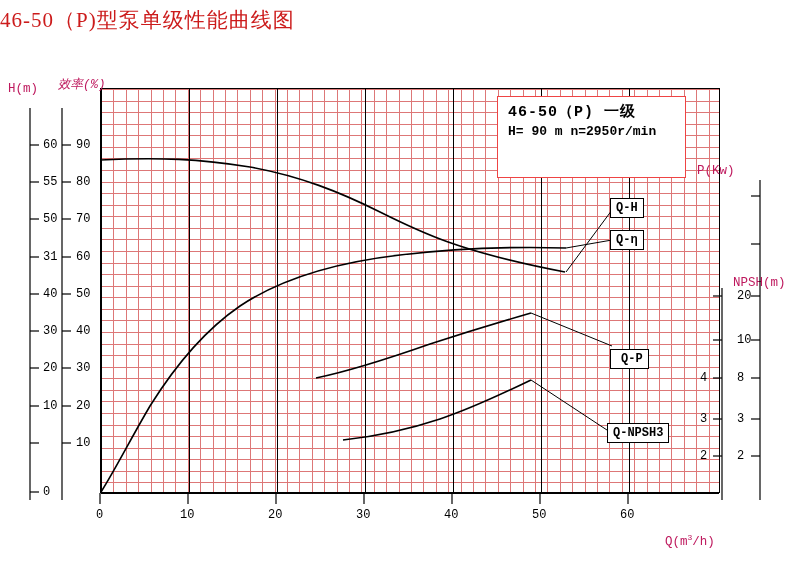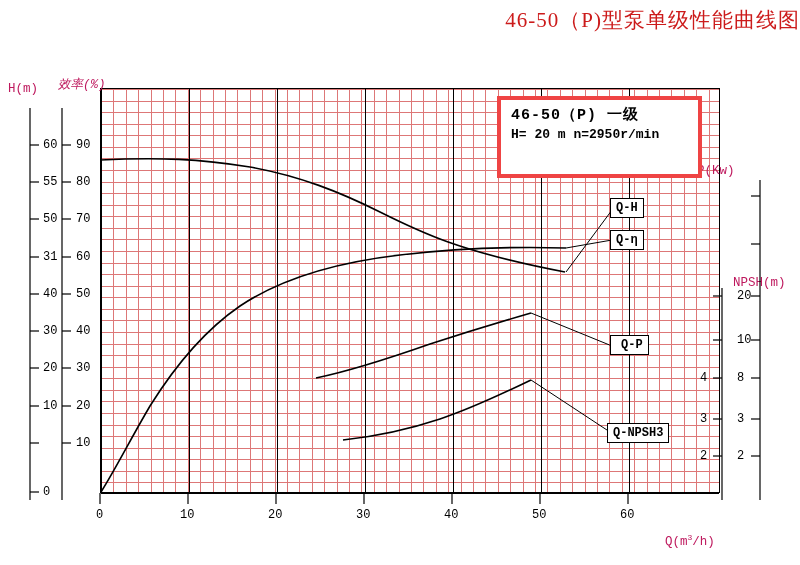--- a/index.html
+++ b/index.html
@@ -6,21 +6,21 @@
   body{
     width:800px;height:565px;
     background:#ffffff;
     font-family:"Liberation Serif", serif;
     position:relative;
     overflow:hidden;
   }
   .title{
     position:absolute;
     top:6px;left:0;width:800px;
-    text-align:right;
+    text-align:left;
     color:#cc1b1b;
     font-size:21px;
     letter-spacing:1px;
     font-family:"Liberation Serif", serif;
   }
   
   .plot{
     position:absolute;
     left:100px;top:88px;
     width:620px;height:405px;
@@ -49,22 +49,22 @@
     position:absolute;
     font-size:12.5px;
     font-family:"Liberation Mono", monospace;
     color:#be185d;
     white-space:nowrap;
   }
   
   .infobox{
     position:absolute;
     left:497px;top:96px;
-    width:205px;height:82px;
-    border:4px solid #ef4444;
+    width:189px;height:82px;
+    border:1px solid #ef4444;
     background:#fff;
     box-sizing:border-box;
     padding:6px 0 0 10px;
     font-family:"Liberation Mono", monospace;
     font-size:13px;
     line-height:19px;
     font-weight:bold;
   }
   .infobox .big{
     font-size:15px;
@@ -106,21 +106,21 @@
 </div>
 
 <div class="axis-name" style="left:8px;  top:82px;">H(m)</div>
 <div class="axis-name" style="left:58px; top:76px;font-style:italic;">效率(%)</div>
 <div class="axis-name" style="left:697px;top:164px;">P(Kw)</div>
 <div class="axis-name" style="left:733px;top:276px;">NPSH(m)</div>
 <div class="axis-name" style="left:665px;top:533px;">Q(m<sup style="font-size:8px;">3</sup>/h)</div>
 
 <div class="infobox">
   <div class="big">46-50（P)  一级</div>
-  <div>H= 20 m   n=2950r/min</div>
+  <div>H= 90 m   n=2950r/min</div>
 </div>
 
 <svg class="overlay">
 
   <path d="M100,160 C160,157 200,159 250,167 C300,176 340,192 380,212 C420,232 460,252 565,272" fill="none" stroke="#000" stroke-width="1.6"></path>
 
   <path d="M101,492 C115,470 130,440 150,406 C175,366 205,330 240,306 C285,276 340,262 400,255 C450,249 500,246 566,248" fill="none" stroke="#000" stroke-width="1.6"></path>
 
   <path d="M316,378 C350,371 390,358 430,344 C470,331 500,322 531,313" fill="none" stroke="#000" stroke-width="1.6"></path>
 
@@ -224,14 +224,14 @@
 <div class="lbl" style="left:96px; top:508px;">0</div>
 <div class="lbl" style="left:180px;top:508px;">10</div>
 <div class="lbl" style="left:268px;top:508px;">20</div>
 <div class="lbl" style="left:356px;top:508px;">30</div>
 <div class="lbl" style="left:444px;top:508px;">40</div>
 <div class="lbl" style="left:532px;top:508px;">50</div>
 <div class="lbl" style="left:620px;top:508px;">60</div>
 
 <div class="callout" style="left:610px; top:198px;">Q-H</div>
 <div class="callout" style="left:610px; top:230px;">Q-η</div>
-<div class="callout" style="left:610px; top:335px;padding-left:10px;">Q-P</div>
+<div class="callout" style="left:610px; top:349px;padding-left:10px;">Q-P</div>
 <div class="callout" style="left:607px; top:423px;">Q-NPSH3</div>
 
 </body></html>

